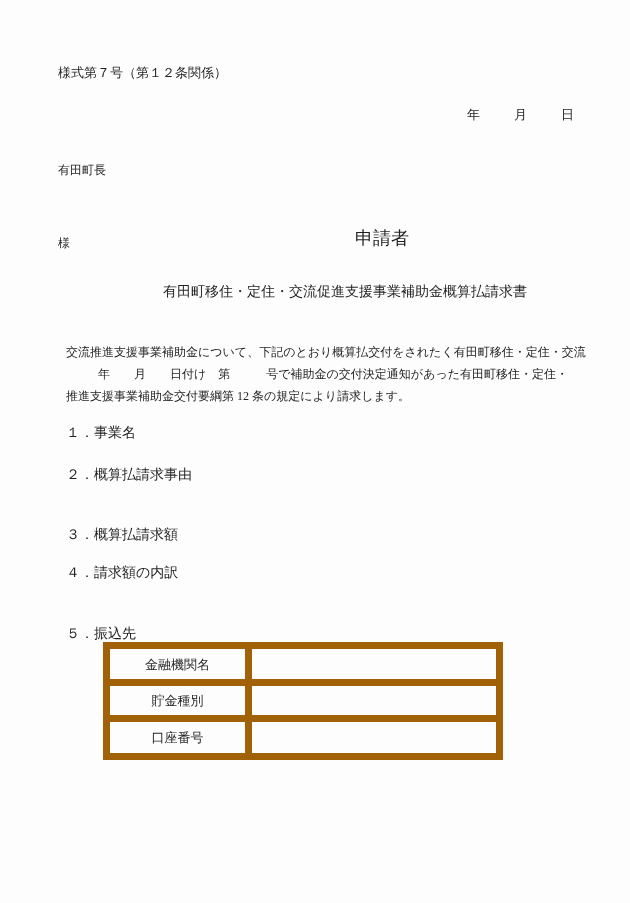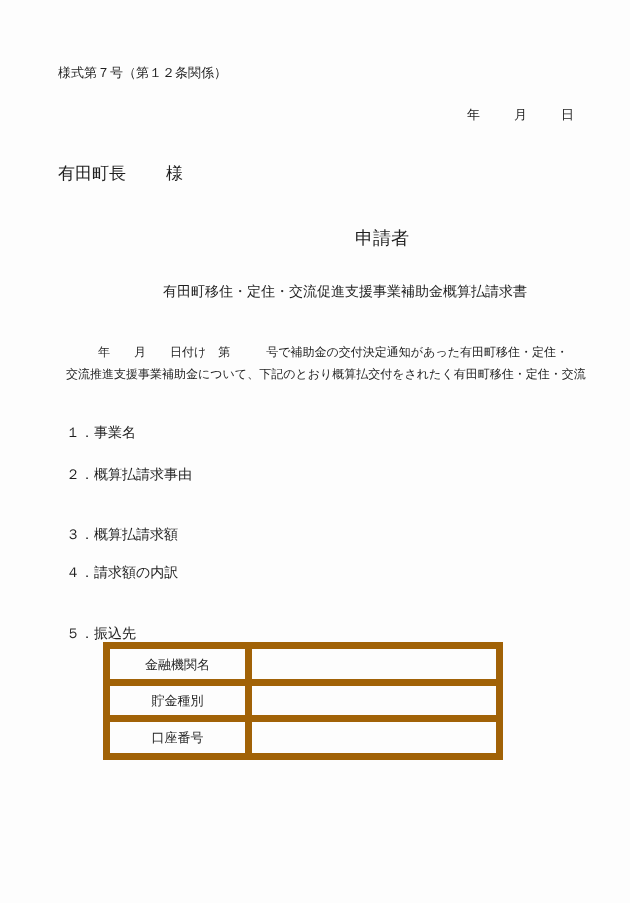--- a/index.html
+++ b/index.html
@@ -30,22 +30,23 @@
     top: 106px;
     right: 56px;
     display: flex;
     gap: 34px;
     font-size: 13px;
   }
   .addressee-line {
     left: 58px;
     top: 162px;
     display: flex;
-    gap: 40px;
-    font-size: 17px;
+    gap: 56px;
+    font-size: 12px;
+    flex-direction: column;
   }
   .applicant {
     left: 355px;
     top: 226px;
     font-size: 18px;
   }
   .doc-title {
     left: 163px;
     top: 283px;
     font-size: 14px;
@@ -116,22 +117,23 @@
   <div class="abs addressee-line">
     <span>有田町長</span>
     <span>様</span>
   </div>
 
   <div class="abs applicant">申請者</div>
 
   <div class="abs doc-title">有田町移住・定住・交流促進支援事業補助金概算払請求書</div>
 
   <div class="abs body-paragraph">
+    <div class="body-line">交流推進支援事業補助金について、下記のとおり概算払交付をされたく有田町移住・定住・交流</div>
     <div class="body-line first">年　　月　　日付け　第　　　号で補助金の交付決定通知があった有田町移住・定住・</div>
-    <div class="body-line">交流推進支援事業補助金について、下記のとおり概算払交付をされたく有田町移住・定住・交流</div>
+    <div class="body-line">推進支援事業補助金交付要綱第 12 条の規定により請求します。</div>
   </div>
 
   <div class="abs numbered-item item-1">１．事業名</div>
 
   <div class="abs numbered-item item-2">２．概算払請求事由</div>
 
   <div class="abs numbered-item item-3">３．概算払請求額</div>
 
   <div class="abs numbered-item item-4">４．請求額の内訳</div>
 

